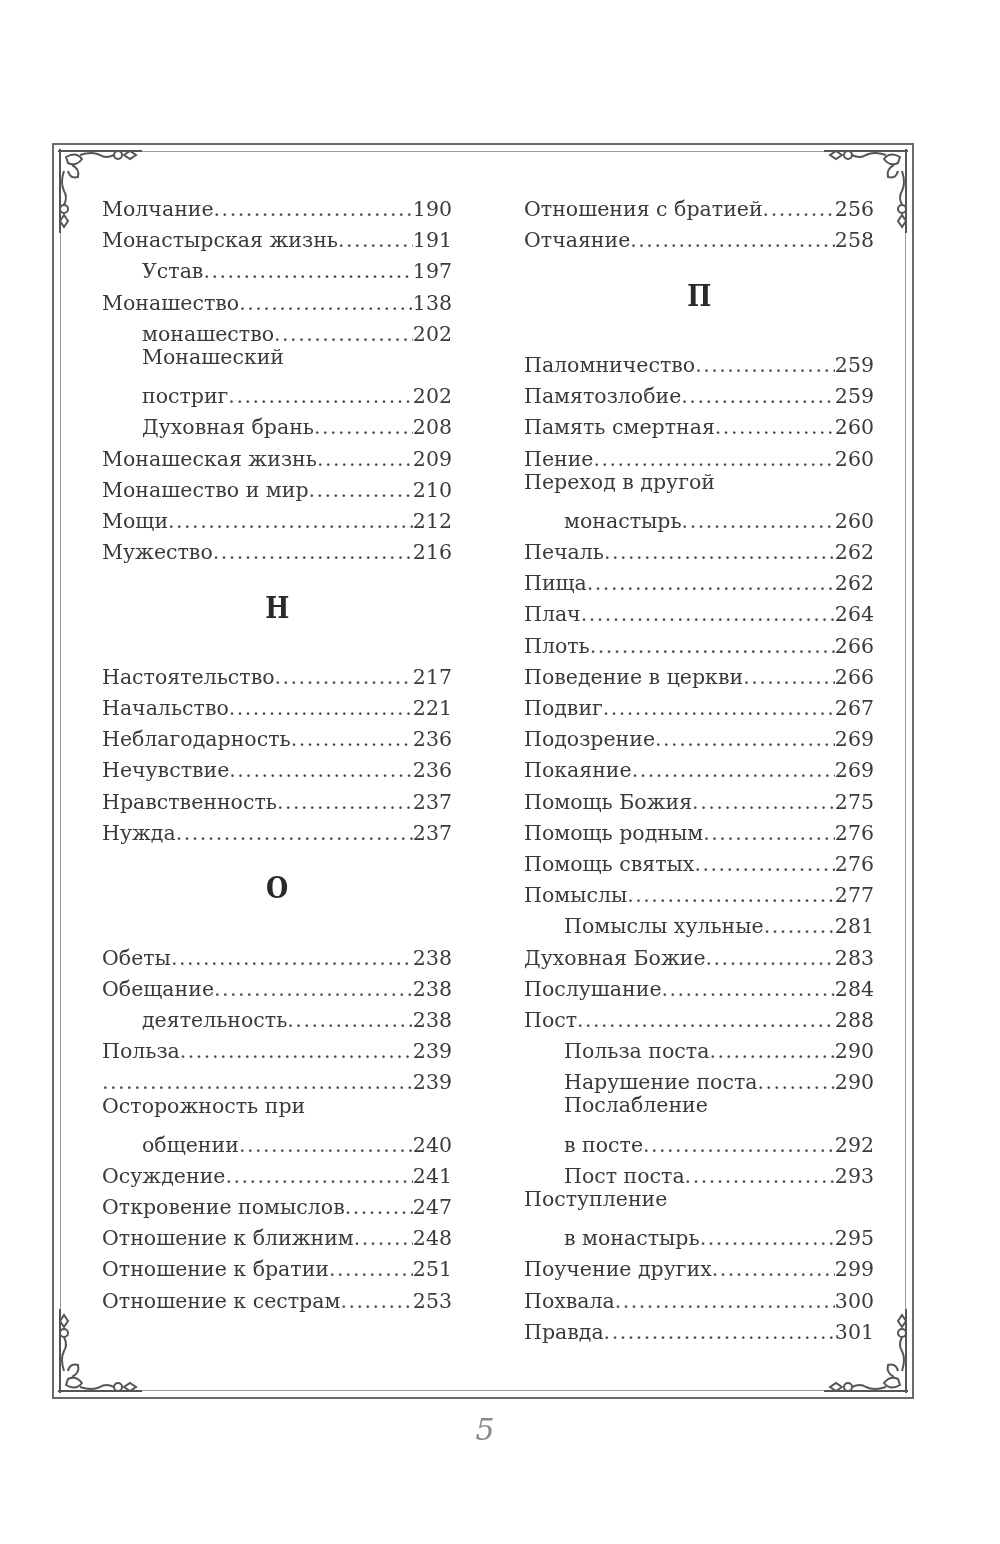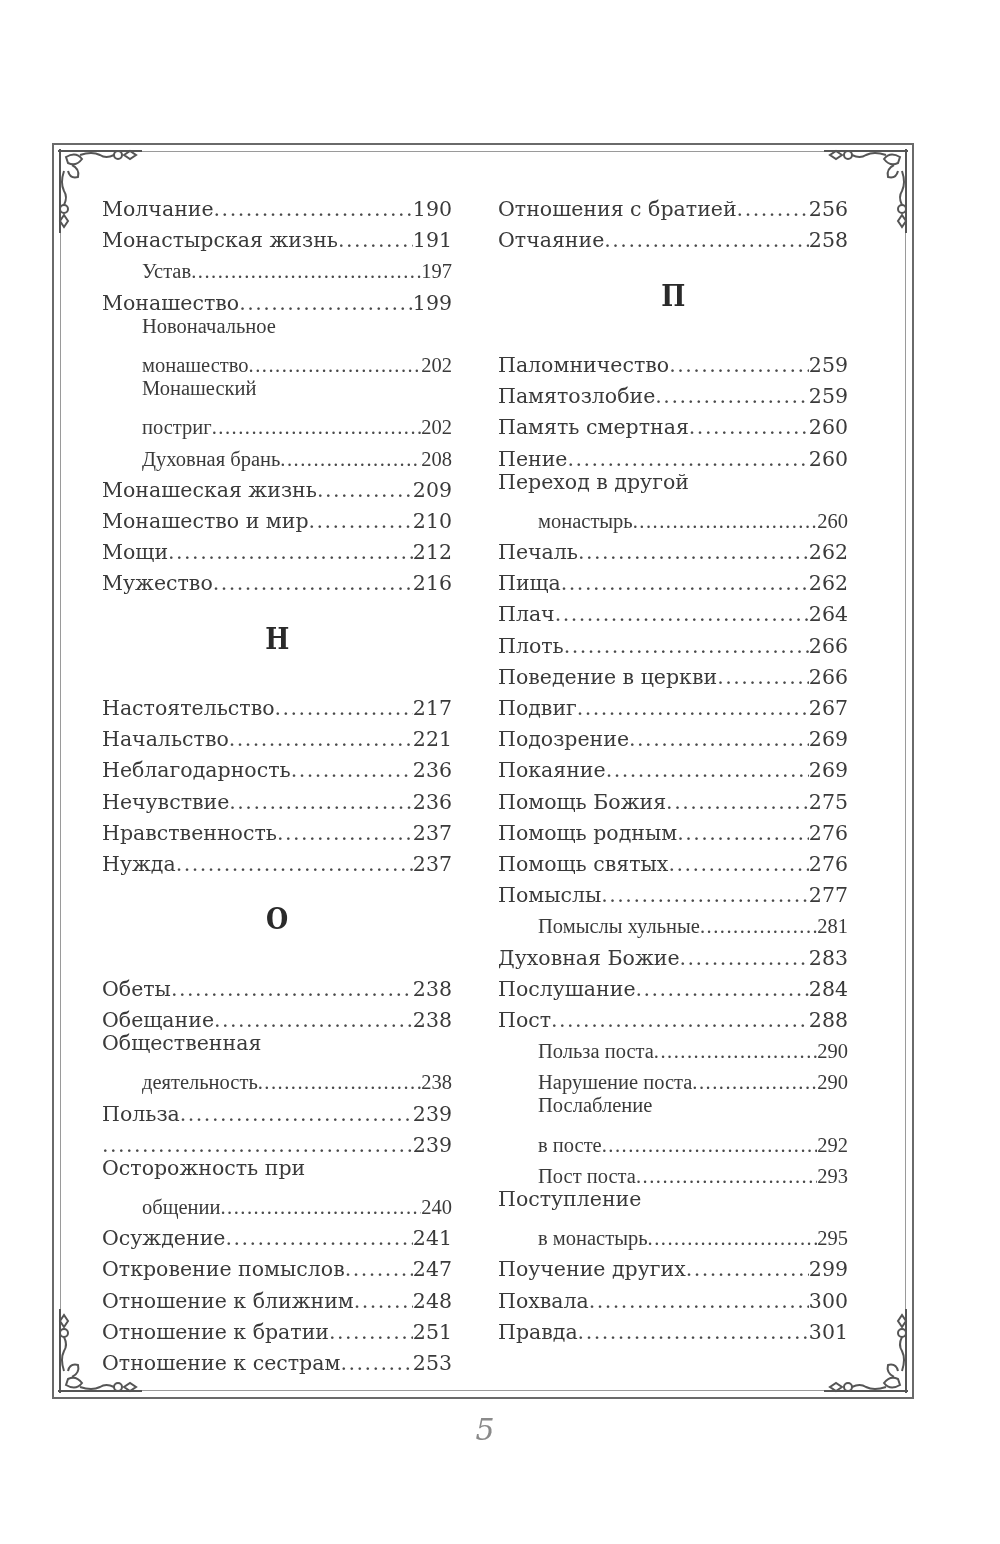--- a/index.html
+++ b/index.html
@@ -17,24 +17,24 @@
   }
   .corner { position: absolute; width: 96px; height: 96px; }
   .corner svg { width: 100%; height: 100%; }
   .corner.tl { left: 52px; top: 143px; }
   .corner.tr { left: 818px; top: 143px; transform: scaleX(-1); }
   .corner.bl { left: 52px; top: 1303px; transform: scaleY(-1); }
   .corner.br { left: 818px; top: 1303px; transform: scale(-1,-1); }
 
   .col { position: absolute; top: 186px; width: 350px; text-align: right; }
   .col.left { left: 102px; }
-  .col.right { left: 498px; }
+  .col.right { left: 524px; }
 
   .entry { display: flex; align-items: baseline; height: 31.2px; font-size: 20.5px; line-height: 31.2px; white-space: nowrap; }
-  .entry.indent { padding-left: 40px; font-family: Liberation Serif, serif; }
+  .entry.indent { padding-left: 40px; }
   .entry .label { flex: 0 0 auto; }
   .entry .dots { flex: 1 1 auto; overflow: hidden; letter-spacing: 1.5px; color: #4a4a4a; }
   .entry .dots::before { content: "................................................................................"; }
   .entry .page { flex: 0 0 auto; margin-top: 8px; }
 
   .letter-head {
     height: 93.6px; display: flex; align-items: center; justify-content: center;
     font-size: 30px; font-weight: bold; color: #2a2a2a; letter-spacing: 0;
     font-family: "DejaVu Serif", serif;
   }
@@ -120,24 +120,21 @@
       <span class="page">191</span>
     </div>
     <div class="entry indent">
       <span class="label">Устав</span>
       <span class="dots"></span>
       <span class="page">197</span>
     </div>
     <div class="entry">
       <span class="label">Монашество</span>
       <span class="dots"></span>
-      <span class="page">199</span>
-    </div>
-    <div class="entry indent wrap-first">
-      <span class="label">Новоначальное</span>
+      <span class="page">138</span>
     </div>
     <div class="entry indent">
       <span class="label">монашество</span>
       <span class="dots"></span>
       <span class="page">202</span>
     </div>
     <div class="entry indent wrap-first">
       <span class="label">Монашеский</span>
     </div>
     <div class="entry indent">
@@ -209,23 +206,20 @@
     <div class="entry">
       <span class="label">Обеты</span>
       <span class="dots"></span>
       <span class="page">238</span>
     </div>
     <div class="entry">
       <span class="label">Обещание</span>
       <span class="dots"></span>
       <span class="page">238</span>
     </div>
-    <div class="entry wrap-first">
-      <span class="label">Общественная</span>
-    </div>
     <div class="entry indent">
       <span class="label">деятельность</span>
       <span class="dots"></span>
       <span class="page">238</span>
     </div>
     <div class="entry">
       <span class="label">Польза</span>
       <span class="dots"></span>
       <span class="page">239</span>
     </div>

